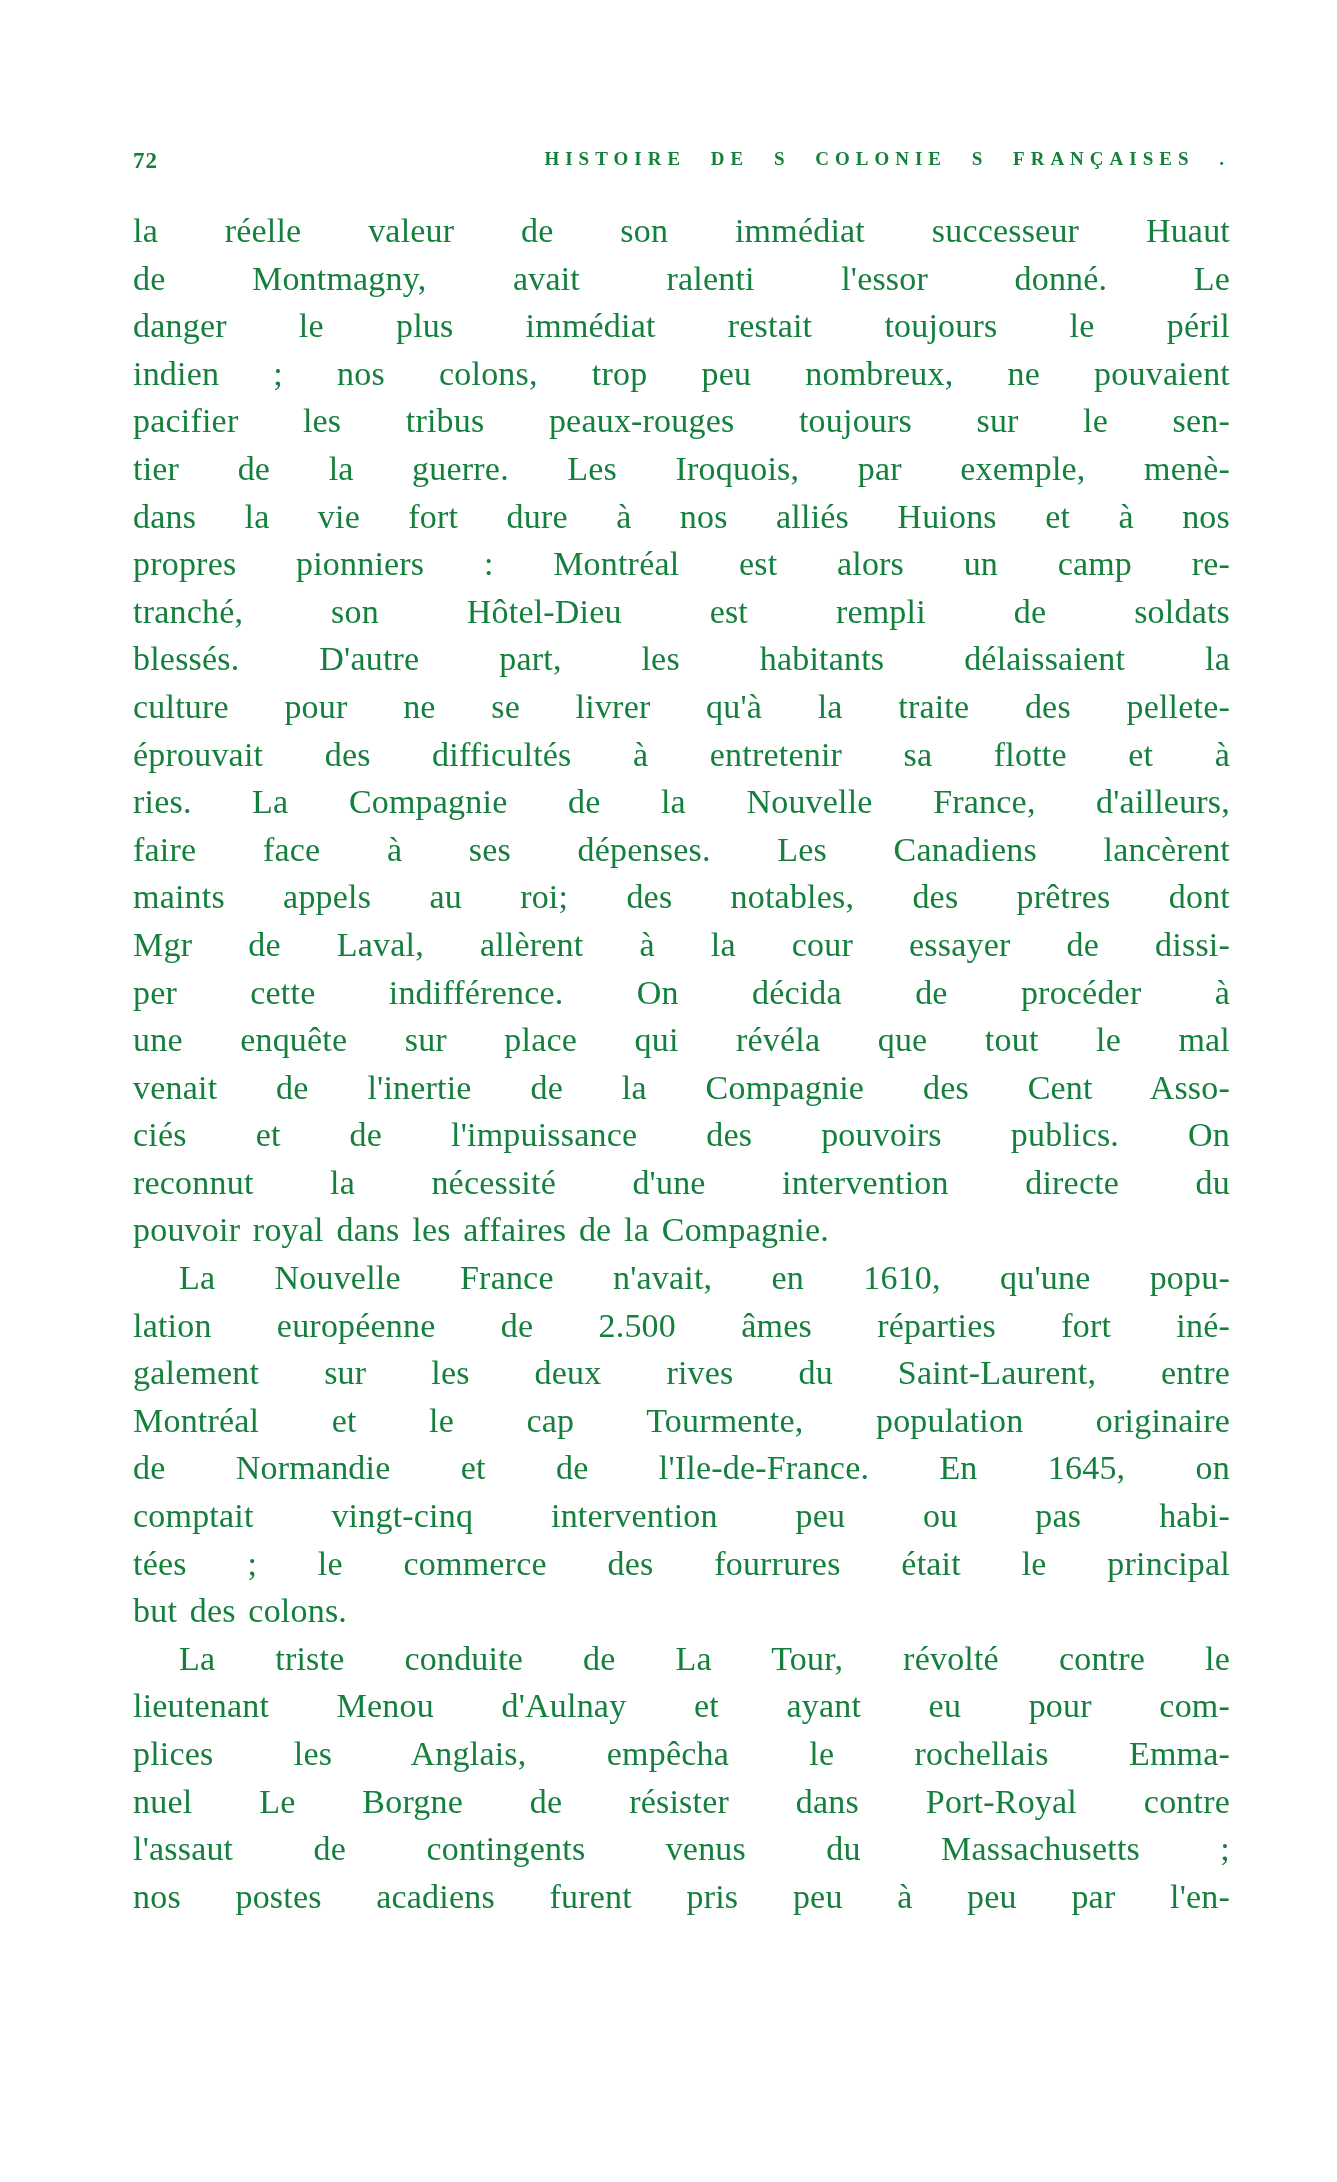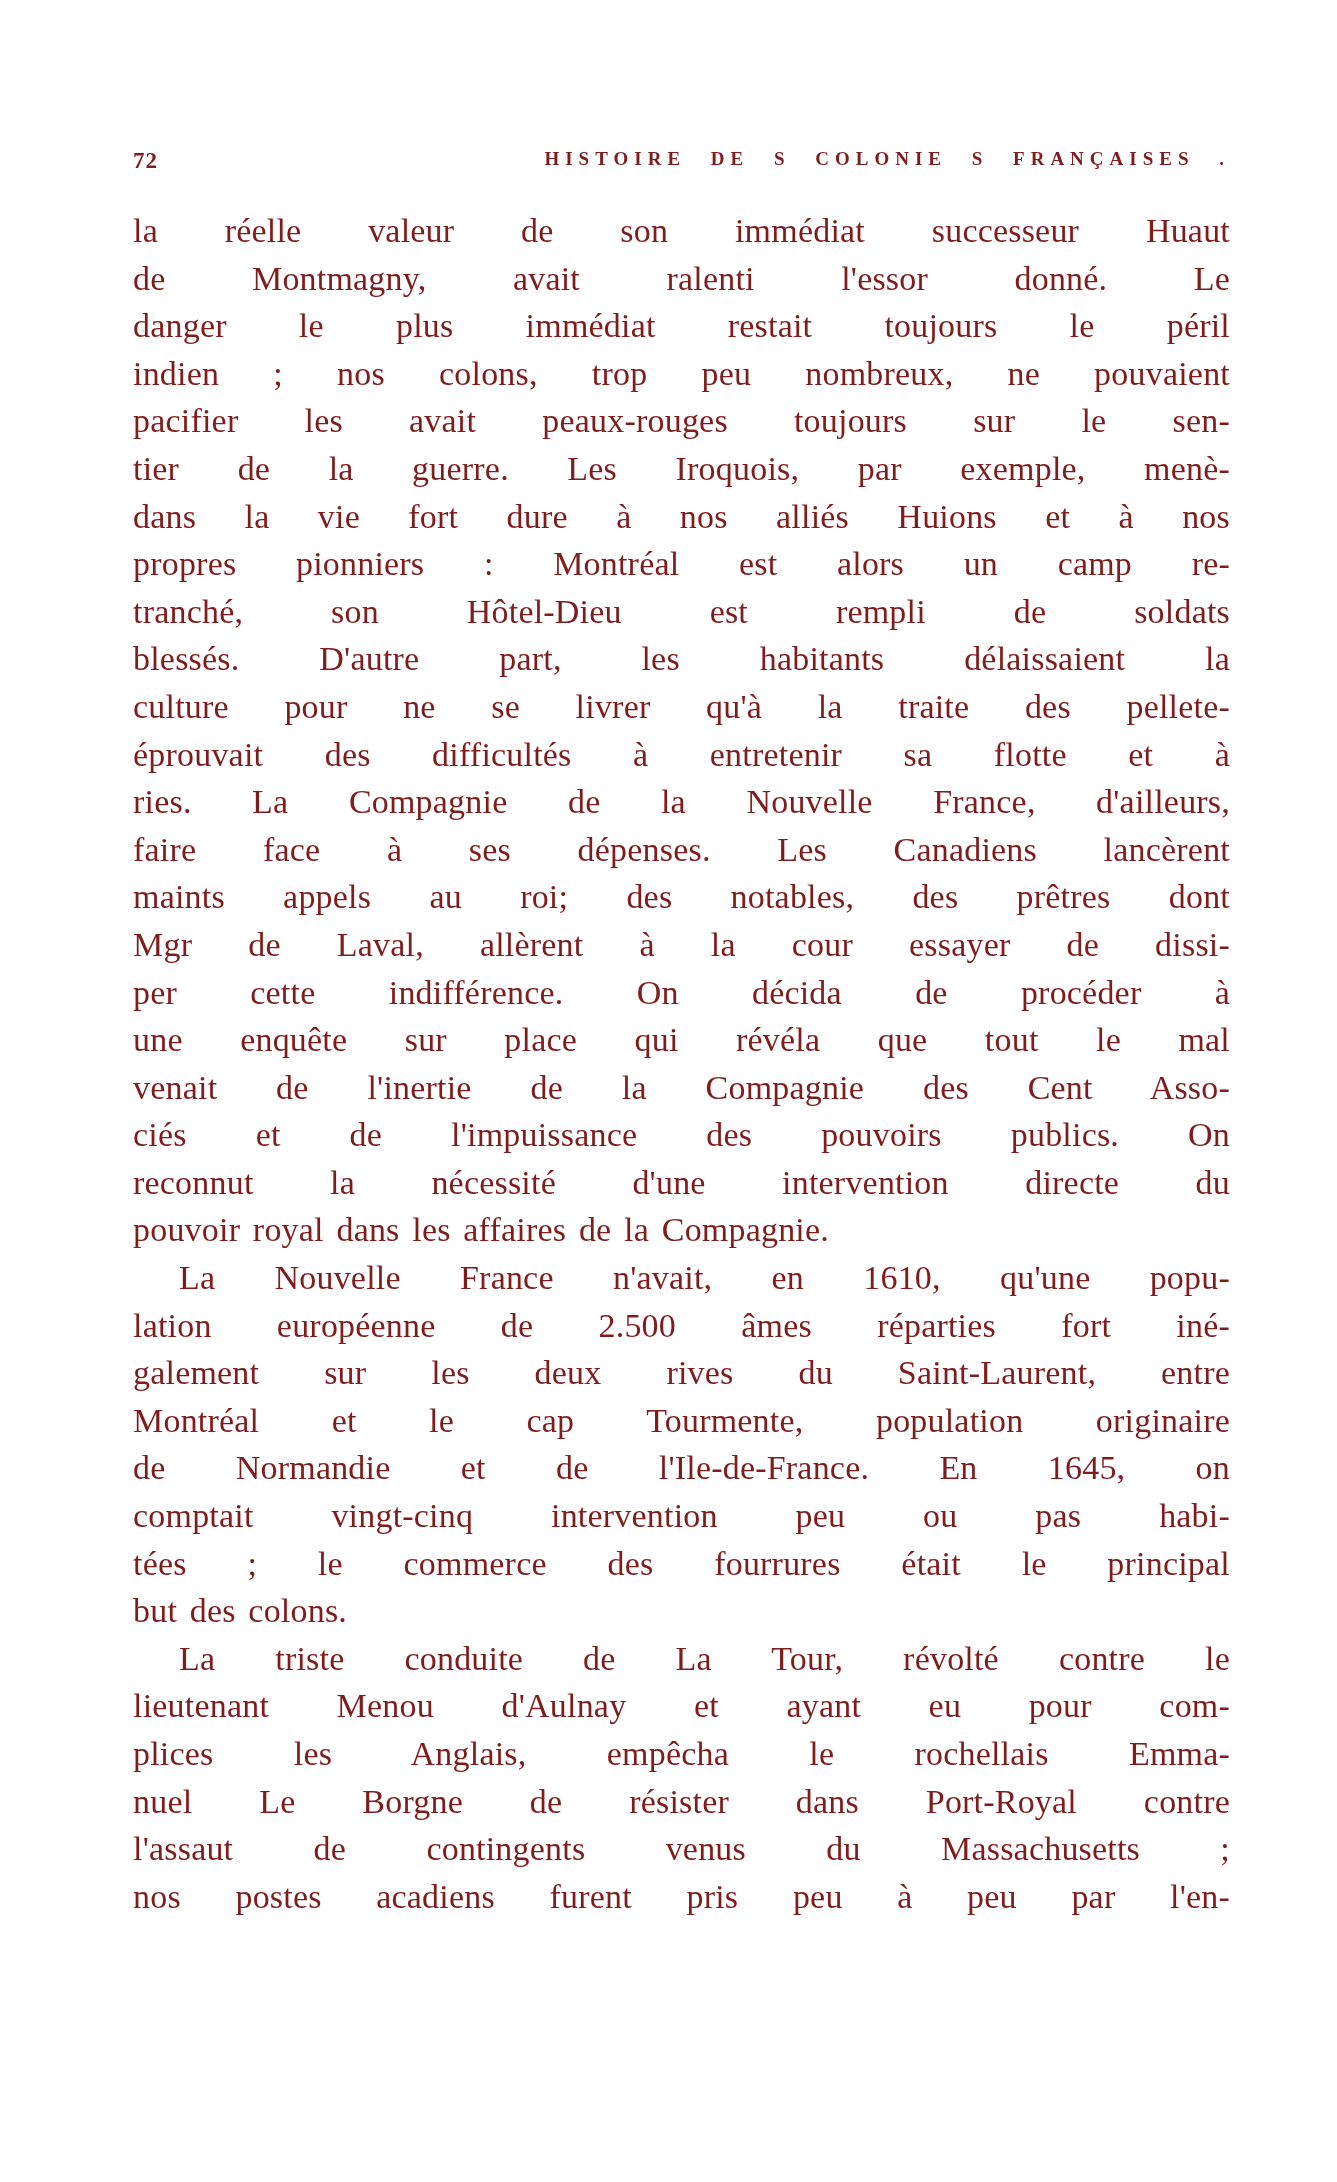--- a/index.html
+++ b/index.html
@@ -2,21 +2,21 @@
 <html><head>
 <meta charset="utf-8">
 <style>
   html, body { margin: 0; padding: 0; background: #e8e8e8; }
   .page {
     position: relative;
     width: 1337px;
     height: 2182px;
     margin: 0 auto;
     background: #ffffff;
-    color: #7f1d1d;
+    color: #15803d;
     font-family: "Liberation Serif", "DejaVu Serif", serif;
     overflow: hidden;
     box-sizing: border-box;
     padding: 148px 107px 0 133px;
   }
   .running-head {
     position: relative;
     height: 30px;
   }
   .pageno {
@@ -66,21 +66,21 @@
   <header class="running-head">
     <span class="pageno">72</span>
     <span class="running-title">HISTOIRE DE S COLONIE S FRANÇAISES .</span>
   </header>
 
   <main class="body-text">
     <div class="line">la réelle valeur de son immédiat successeur Huaut</div>
     <div class="line">de Montmagny, avait ralenti l'essor donné. Le</div>
     <div class="line">danger le plus immédiat restait toujours le péril</div>
     <div class="line">indien ; nos colons, trop peu nombreux, ne pouvaient</div>
-    <div class="line">pacifier les avait peaux-rouges toujours sur le sen-</div>
+    <div class="line">pacifier les tribus peaux-rouges toujours sur le sen-</div>
     <div class="line">tier de la guerre. Les Iroquois, par exemple, menè-</div>
     <div class="line">dans la vie fort dure à nos alliés Huions et à nos</div>
     <div class="line">propres pionniers : Montréal est alors un camp re-</div>
     <div class="line">tranché, son Hôtel-Dieu est rempli de soldats</div>
     <div class="line">blessés. D'autre part, les habitants délaissaient la</div>
     <div class="line">culture pour ne se livrer qu'à la traite des pellete-</div>
     <div class="line">éprouvait des difficultés à entretenir sa flotte et à</div>
     <div class="line">ries. La Compagnie de la Nouvelle France, d'ailleurs,</div>
     <div class="line">faire face à ses dépenses. Les Canadiens lancèrent</div>
     <div class="line">maints appels au roi; des notables, des prêtres dont</div>

